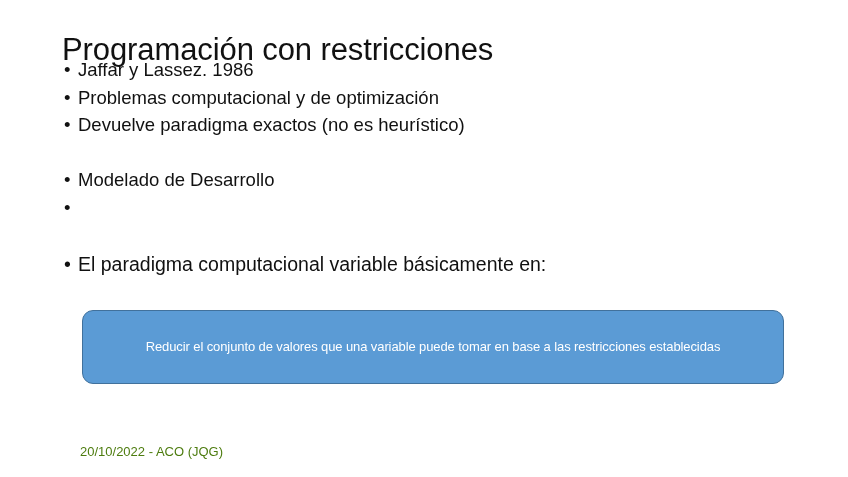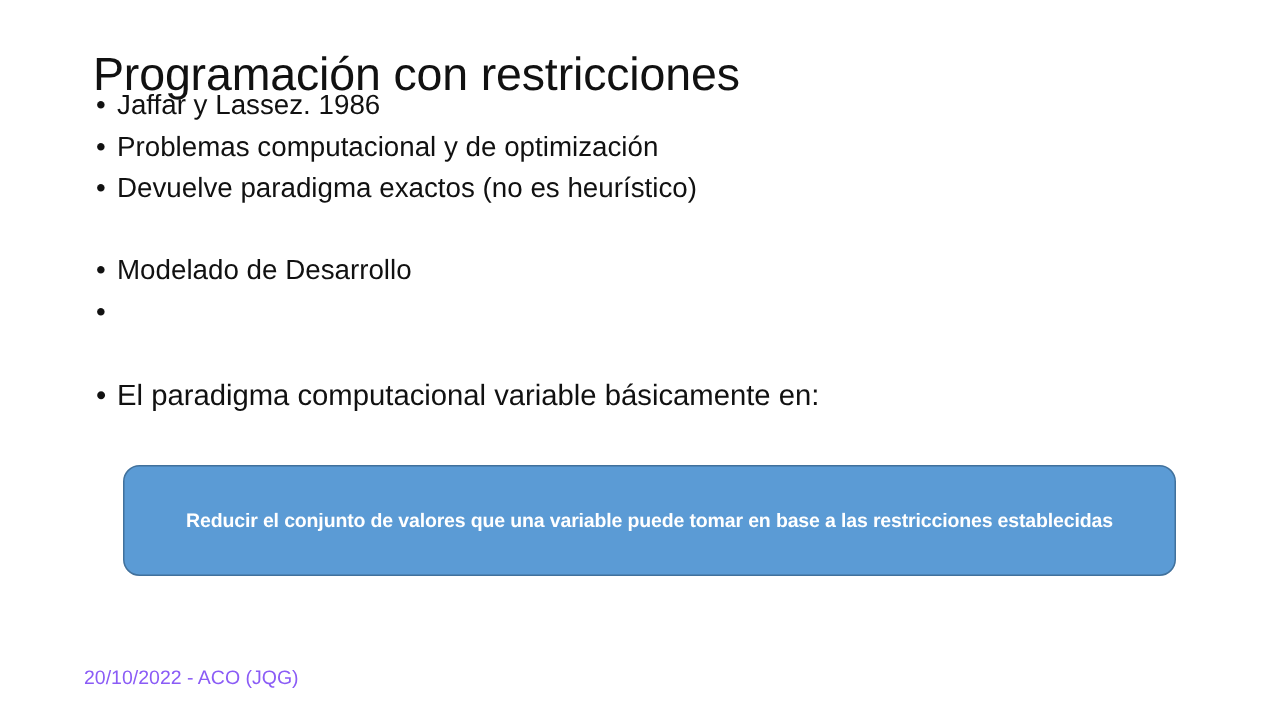--- a/index.html
+++ b/index.html
@@ -80,35 +80,35 @@
     background: #5B9BD5;
     border: 1px solid #41719C;
     border-radius: 11px;
     display: flex;
     align-items: center;
     justify-content: center;
   }
   #callout-text {
     color: #ffffff;
     font-size: 13px;
-    font-weight: 700;
+    font-weight: 400;
     line-height: 1.2;
     text-align: center;
     padding: 0 14px;
     white-space: nowrap;
     letter-spacing: -0.1px;
   }
 
   
   #footer-date {
     position: absolute;
-    left: 56px;
+    left: 80px;
     top: 444px;
     font-size: 13px;
-    color: #8b5cf6;
+    color: #4d7c0f;
     white-space: nowrap;
   }
 </style>
 </head>
 <body>
 
 <div id="slide">
 
   <h1 id="slide-title">Programación con restricciones</h1>
 

